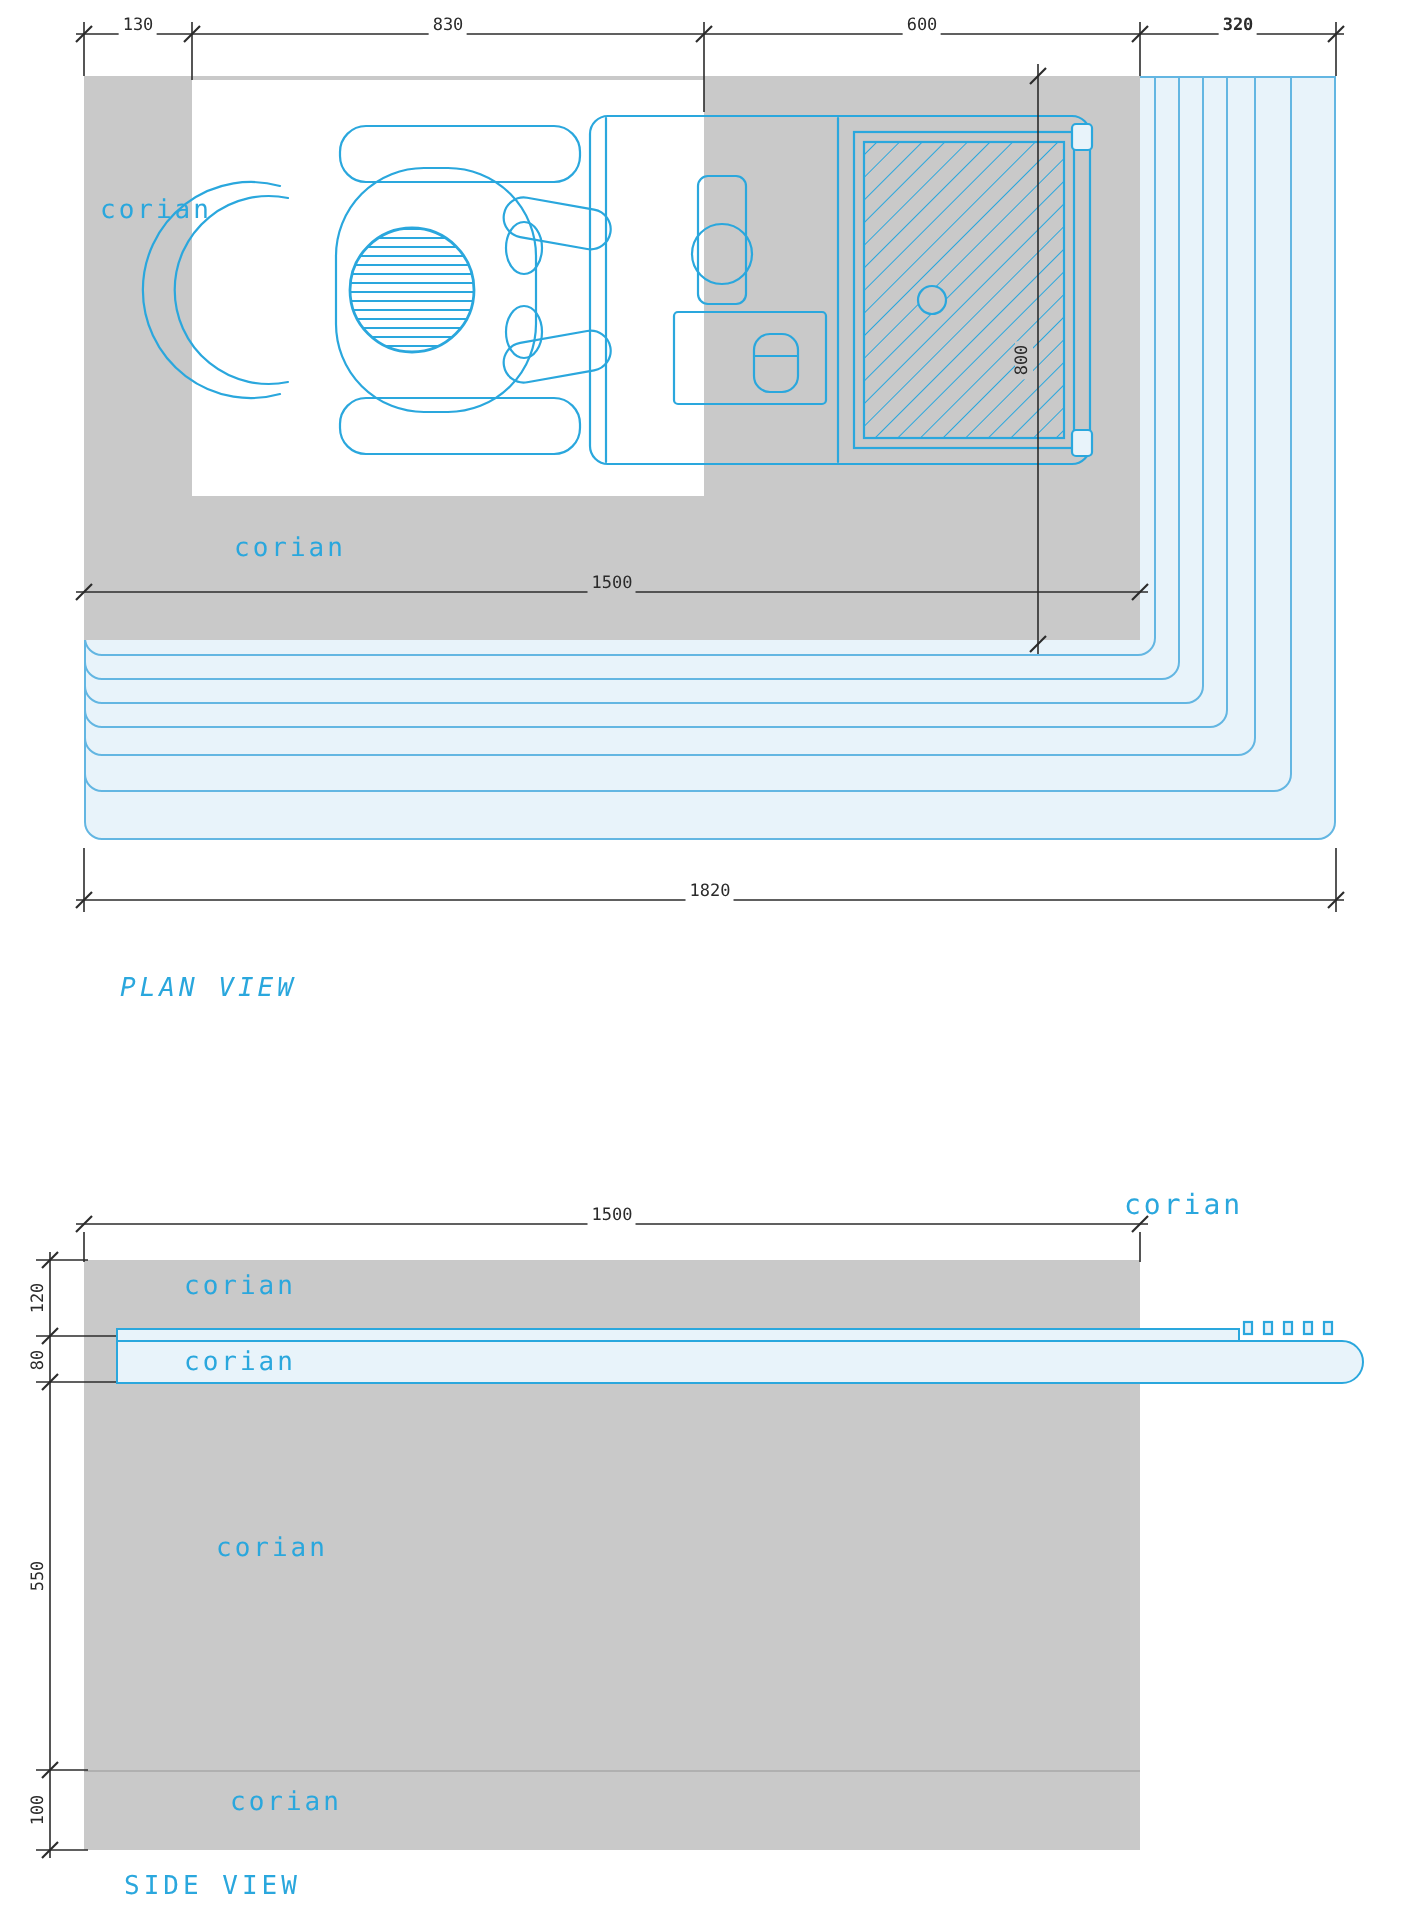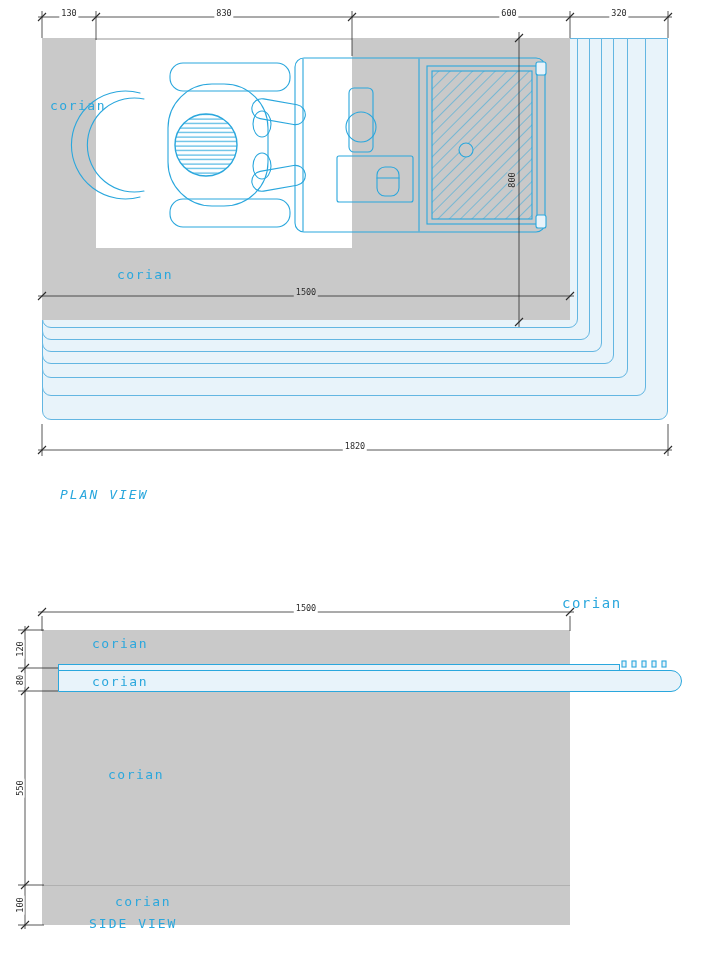--- a/index.html
+++ b/index.html
@@ -141,36 +141,36 @@
       <path class="tick" d="M21,634 L29,626"></path>
       <path class="tick" d="M21,672 L29,664"></path>
       <path class="tick" d="M21,695 L29,687"></path>
       <path class="tick" d="M21,889 L29,881"></path>
       <path class="tick" d="M21,929 L29,921"></path>
     </g>
   </svg>
 
   <div class="dimtxt" style="left:69px;top:9px;">130</div>
   <div class="dimtxt" style="left:224px;top:9px;">830</div>
-  <div class="dimtxt" style="left:461px;top:9px;margin-left:48px;">600</div>
-  <div class="dimtxt" style="left:619px;top:9px;">320</div>
+  <div class="dimtxt" style="left:461px;top:9px;">600</div>
+  <div class="dimtxt" style="left:619px;top:9px;font-weight:bold;">320</div>
   <div class="dimtxt ongray" style="left:306px;top:288px;">1500</div>
   <div class="dimtxt ongray vdim" style="left:512px;top:180px;">800</div>
   <div class="dimtxt" style="left:355px;top:442px;">1820</div>
 
   <div class="dimtxt" style="left:306px;top:604px;">1500</div>
   <div class="dimtxt vdim" style="left:20px;top:649px;">120</div>
   <div class="dimtxt vdim" style="left:20px;top:680px;">80</div>
   <div class="dimtxt vdim" style="left:20px;top:788px;">550</div>
   <div class="dimtxt vdim" style="left:20px;top:905px;">100</div>
 
   <div class="lbl" style="left:50px;top:99px;">corian</div>
   <div class="lbl" style="left:117px;top:268px;">corian</div>
   <div class="title" style="left:60px;top:487px;font-style:italic;">PLAN VIEW</div>
 
   <div class="lbl" style="left:562px;top:596px;font-size:14px;">corian</div>
   <div class="lbl" style="left:92px;top:637px;">corian</div>
   <div class="lbl" style="left:92px;top:675px;">corian</div>
   <div class="lbl" style="left:108px;top:768px;">corian</div>
   <div class="lbl" style="left:115px;top:895px;">corian</div>
-  <div class="title" style="left:62px;top:916px;margin-left:27px;">SIDE VIEW</div>
+  <div class="title" style="left:62px;top:936px;">SIDE VIEW</div>
 
 </div>
 
 </body></html>

